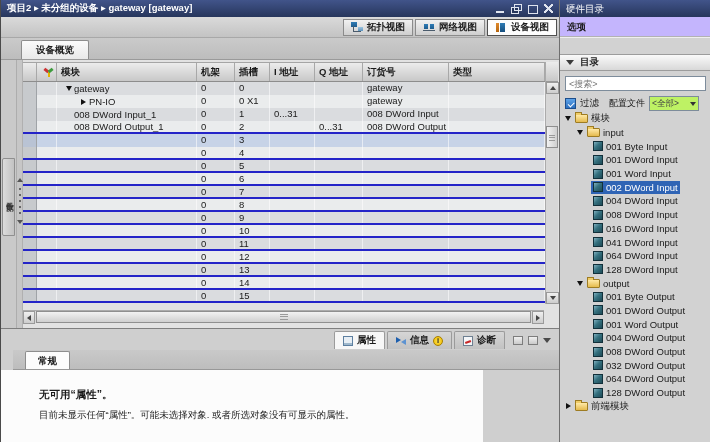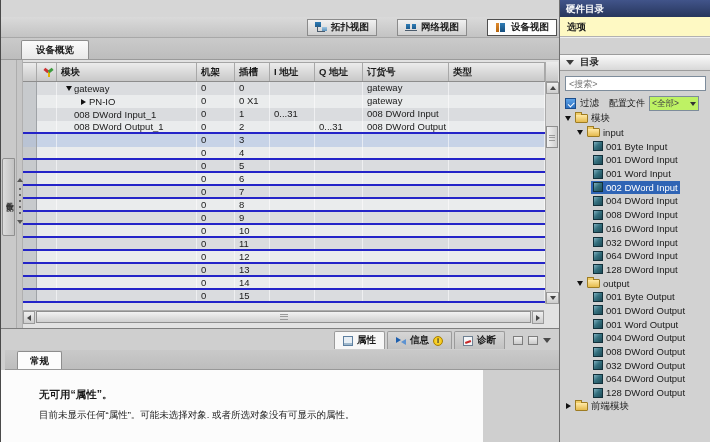--- a/index.html
+++ b/index.html
@@ -13,21 +13,21 @@
   .titlebar { position:absolute; left:0; top:0; width:558px; height:17px; background:linear-gradient(#41548a,#27365c); display:flex; align-items:center; }
   .titlebar .crumb { color:#fff; font-weight:bold; font-size:9.5px; padding-left:6px; flex:1; white-space:nowrap; overflow:hidden; }
   .winbtns { display:flex; gap:4px; padding-right:5px; }
   .winbtn { width:12px; height:10px; position:relative; display:inline-block; }
   .winbtn.min::after { content:""; position:absolute; left:2px; right:2px; bottom:1px; height:2px; background:#dfe4ee; }
   .winbtn.max::after { content:""; position:absolute; left:2px; top:1px; width:8px; height:7px; border:1.5px solid #dfe4ee; }
   .winbtn.restore::before { content:""; position:absolute; left:1px; top:3px; width:6px; height:5px; border:1.2px solid #dfe4ee; background:#27365c; }
   .winbtn.restore::after { content:""; position:absolute; left:4px; top:0; width:6px; height:5px; border:1.2px solid #dfe4ee; }
   .winbtn.close { background:linear-gradient(45deg,transparent 42%,#dfe4ee 42% 58%,transparent 58%),linear-gradient(-45deg,transparent 42%,#dfe4ee 42% 58%,transparent 58%); background-size:9px 9px; background-position:center; background-repeat:no-repeat; }
 
-  .toolbar { position:absolute; left:0; top:17px; width:558px; height:21px; background:linear-gradient(#dadada,#c3c3c3); border-bottom:1px solid #a8a8a8; display:flex; justify-content:flex-end; align-items:center; gap:20px; padding-right:2px; }
+  .toolbar { position:absolute; left:0; top:17px; width:558px; height:21px; background:linear-gradient(#dadada,#c3c3c3); border-bottom:1px solid #a8a8a8; display:flex; justify-content:flex-end; align-items:center; gap:2px; padding-right:2px; }
   .view-btn { height:17px; display:flex; align-items:center; gap:4px; padding:0 7px; border:1px solid #8b8b8b; background:linear-gradient(#f1f1f1,#cfcfcf); font-weight:bold; font-size:9.5px; cursor:default; }
   .view-btn[data-active="true"] { background:#fdfdfd; border:1px solid #4f4f4f; }
   .btn-icon { width:12px; height:11px; display:inline-block; background-repeat:no-repeat; }
   .view-btn[data-icon="topology-icon"] .btn-icon { background:
       linear-gradient(#4a5b6c,#4a5b6c) 2px 4px/1px 6px no-repeat,
       linear-gradient(#4a5b6c,#4a5b6c) 2px 9px/8px 1px no-repeat,
       linear-gradient(#2f7cb5,#1d5c8e) 0 0/6px 5px no-repeat,
       linear-gradient(#9cc4e0,#5d93bd) 7px 5px/5px 4px no-repeat; }
   .view-btn[data-icon="network-icon"] .btn-icon { background:
       linear-gradient(#4a5b6c,#4a5b6c) 0 8px/12px 1px no-repeat,
@@ -103,30 +103,30 @@
   .insp-tab[data-icon="info-icon"] .tab-icon::before { content:""; position:absolute; left:0; top:1px; border-top:3px solid transparent; border-bottom:3px solid transparent; border-left:5px solid #1d5fae; }
   .insp-tab[data-icon="info-icon"] .tab-icon::after { content:""; position:absolute; right:0; bottom:1px; border-top:3px solid transparent; border-bottom:3px solid transparent; border-right:5px solid #5d93d1; }
   .insp-tab[data-icon="diagnostics-icon"] .tab-icon { background:#f4f6f8; border:1px solid #6d7f91; position:relative; }
   .insp-tab[data-icon="diagnostics-icon"] .tab-icon::after { content:""; position:absolute; left:1px; top:4px; width:6px; height:1.5px; background:#c82828; transform:rotate(-20deg); }
   .badge { width:10px; height:10px; border-radius:50%; background:radial-gradient(#ffe04a,#eebb00); border:1px solid #a87f00; color:#222; font-size:7.5px; font-weight:bold; display:none; align-items:center; justify-content:center; line-height:1; }
   .insp-tab[data-badge] .badge { display:inline-flex; }
   .insp-icons { margin-left:auto; display:flex; align-items:center; gap:5px; padding-right:8px; }
   .mini-ico { width:10px; height:9px; border:1px solid #7d7d7d; background:linear-gradient(#f0f0f0,#cacaca); }
   .mini-chevron { width:0; height:0; border-left:4px solid transparent; border-right:4px solid transparent; border-top:5px solid #4a4a4a; }
 
-  .gen-strip { position:absolute; left:4px; top:21px; width:604px; height:20px; background:linear-gradient(#c9c9c9,#bdbdbd); border-bottom:1px solid #989898; }
+  .gen-strip { position:absolute; left:12px; top:21px; width:604px; height:20px; background:linear-gradient(#c9c9c9,#bdbdbd); border-bottom:1px solid #989898; }
   .gen-tab { position:absolute; left:12px; bottom:0; height:18px; padding:0 12px; background:#fcfcfc; border:1px solid #8d8d8d; border-bottom:none; font-weight:bold; font-size:9.5px; line-height:17px; border-radius:2px 2px 0 0; }
   .insp-body { position:absolute; left:0; top:41px; width:482px; height:73px; background:#fcfcfc; padding:18px 0 0 38px; }
   .np-title { font-size:10.5px; font-weight:bold; margin-bottom:7px; }
   .np-msg { font-size:9.5px; color:#222; }
 
   
   .catalog { position:absolute; left:558px; top:0; width:152px; height:442px; background:#d2d2d2; border-left:1px solid #6f6f6f; }
-  .cat-title { height:17px; background:linear-gradient(#41548a,#27365c); color:#fff; font-weight:bold; font-size:9.5px; line-height:17px; padding-left:6px; }
-  .cat-options { height:20px; background:#fef9c3; border-bottom:1px solid #b2b2b2; font-weight:bold; font-size:9.5px; line-height:20px; padding-left:7px; box-shadow:0 1px 0 #efefef; }
+  .cat-title { height:17px; background:linear-gradient(#41548a,#27365c); color:#fff; font-weight:normal; font-size:9.5px; line-height:17px; padding-left:6px; }
+  .cat-options { height:20px; background:#c4b5fd; border-bottom:1px solid #b2b2b2; font-weight:bold; font-size:9.5px; line-height:20px; padding-left:7px; box-shadow:0 1px 0 #efefef; }
   .cat-gap { height:17px; }
   .cat-section { height:17px; background:linear-gradient(#fafafa,#d8d8d8); border-top:1px solid #9c9c9c; border-bottom:1px solid #9c9c9c; display:flex; align-items:center; gap:6px; padding-left:6px; font-weight:bold; font-size:9.5px; }
   .chev-down { width:0; height:0; border-left:4px solid transparent; border-right:4px solid transparent; border-top:5px solid #3a3a3a; }
   .cat-search { padding:5px 5px 3px 5px; }
   .cat-search input { width:141px; height:15px; border:1px solid #7d8c9b; font-size:9px; padding:0 3px; color:#6e6e6e; background:#fff; font-family:inherit; }
   .cat-filter { display:flex; align-items:center; padding:2px 0 4px 5px; gap:4px; }
   .cbx { width:11px; height:11px; background:linear-gradient(#5ea3e8,#2b6fc0); border:1px solid #1d4e8c; position:relative; flex:none; }
   .cbx::after { content:""; position:absolute; left:2px; top:2.5px; width:5px; height:2.5px; border-left:1.6px solid #fff; border-bottom:1.6px solid #fff; transform:rotate(-45deg); }
   .flt-label { font-size:9.5px; }
   .prof-label { font-size:9px; margin-left:6px; white-space:nowrap; }
@@ -150,20 +150,29 @@
   .titem[data-selected="true"] .sel-wrap { background:#2f64b5; }
   .titem[data-selected="true"] .tlabel { color:#fff; }
 </style>
 </head>
 <body>
 
 <div class="app">
 
   <div class="main">
 
+    <div class="titlebar">
+      <span class="crumb">项目2 ▸ 未分组的设备 ▸ gateway [gateway]</span>
+      <span class="winbtns">
+        <span class="winbtn min"></span>
+        <span class="winbtn restore"></span>
+        <span class="winbtn max"></span>
+        <span class="winbtn close"></span>
+      </span>
+    </div>
 
     <div class="toolbar">
       <div class="view-btn" data-icon="topology-icon" data-active="false">
           <span class="btn-icon"></span>
           <span>拓扑视图</span>
         </div>
         <div class="view-btn" data-icon="network-icon" data-active="false">
           <span class="btn-icon"></span>
           <span>网络视图</span>
         </div>
@@ -570,21 +579,21 @@
           <span class="exp"></span>
           <span class="sel-wrap">
             <span class="ticon"></span>
             <span class="tlabel">016 DWord Input</span>
           </span>
         </div>
         <div class="titem" data-icon="module-icon" data-level="2">
           <span class="exp"></span>
           <span class="sel-wrap">
             <span class="ticon"></span>
-            <span class="tlabel">032 DWord Input</span>
+            <span class="tlabel">041 DWord Input</span>
           </span>
         </div>
         <div class="titem" data-icon="module-icon" data-level="2">
           <span class="exp"></span>
           <span class="sel-wrap">
             <span class="ticon"></span>
             <span class="tlabel">064 DWord Input</span>
           </span>
         </div>
         <div class="titem" data-icon="module-icon" data-level="2">

